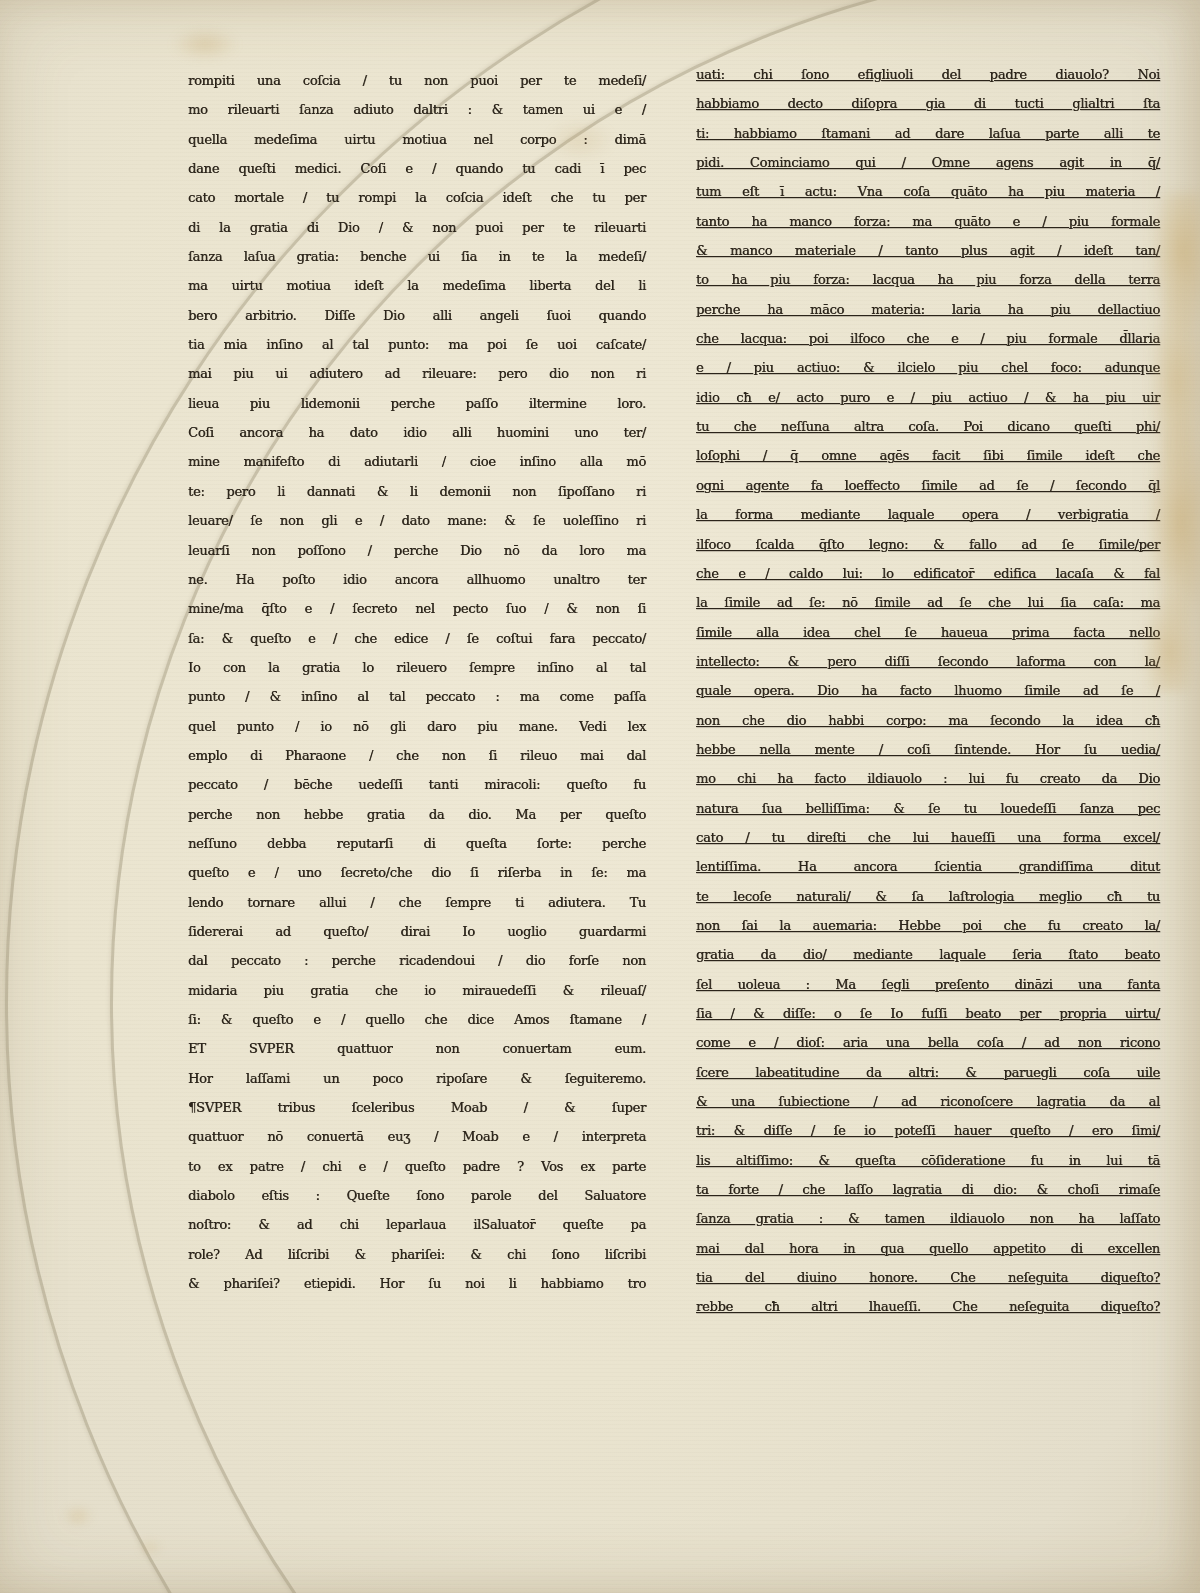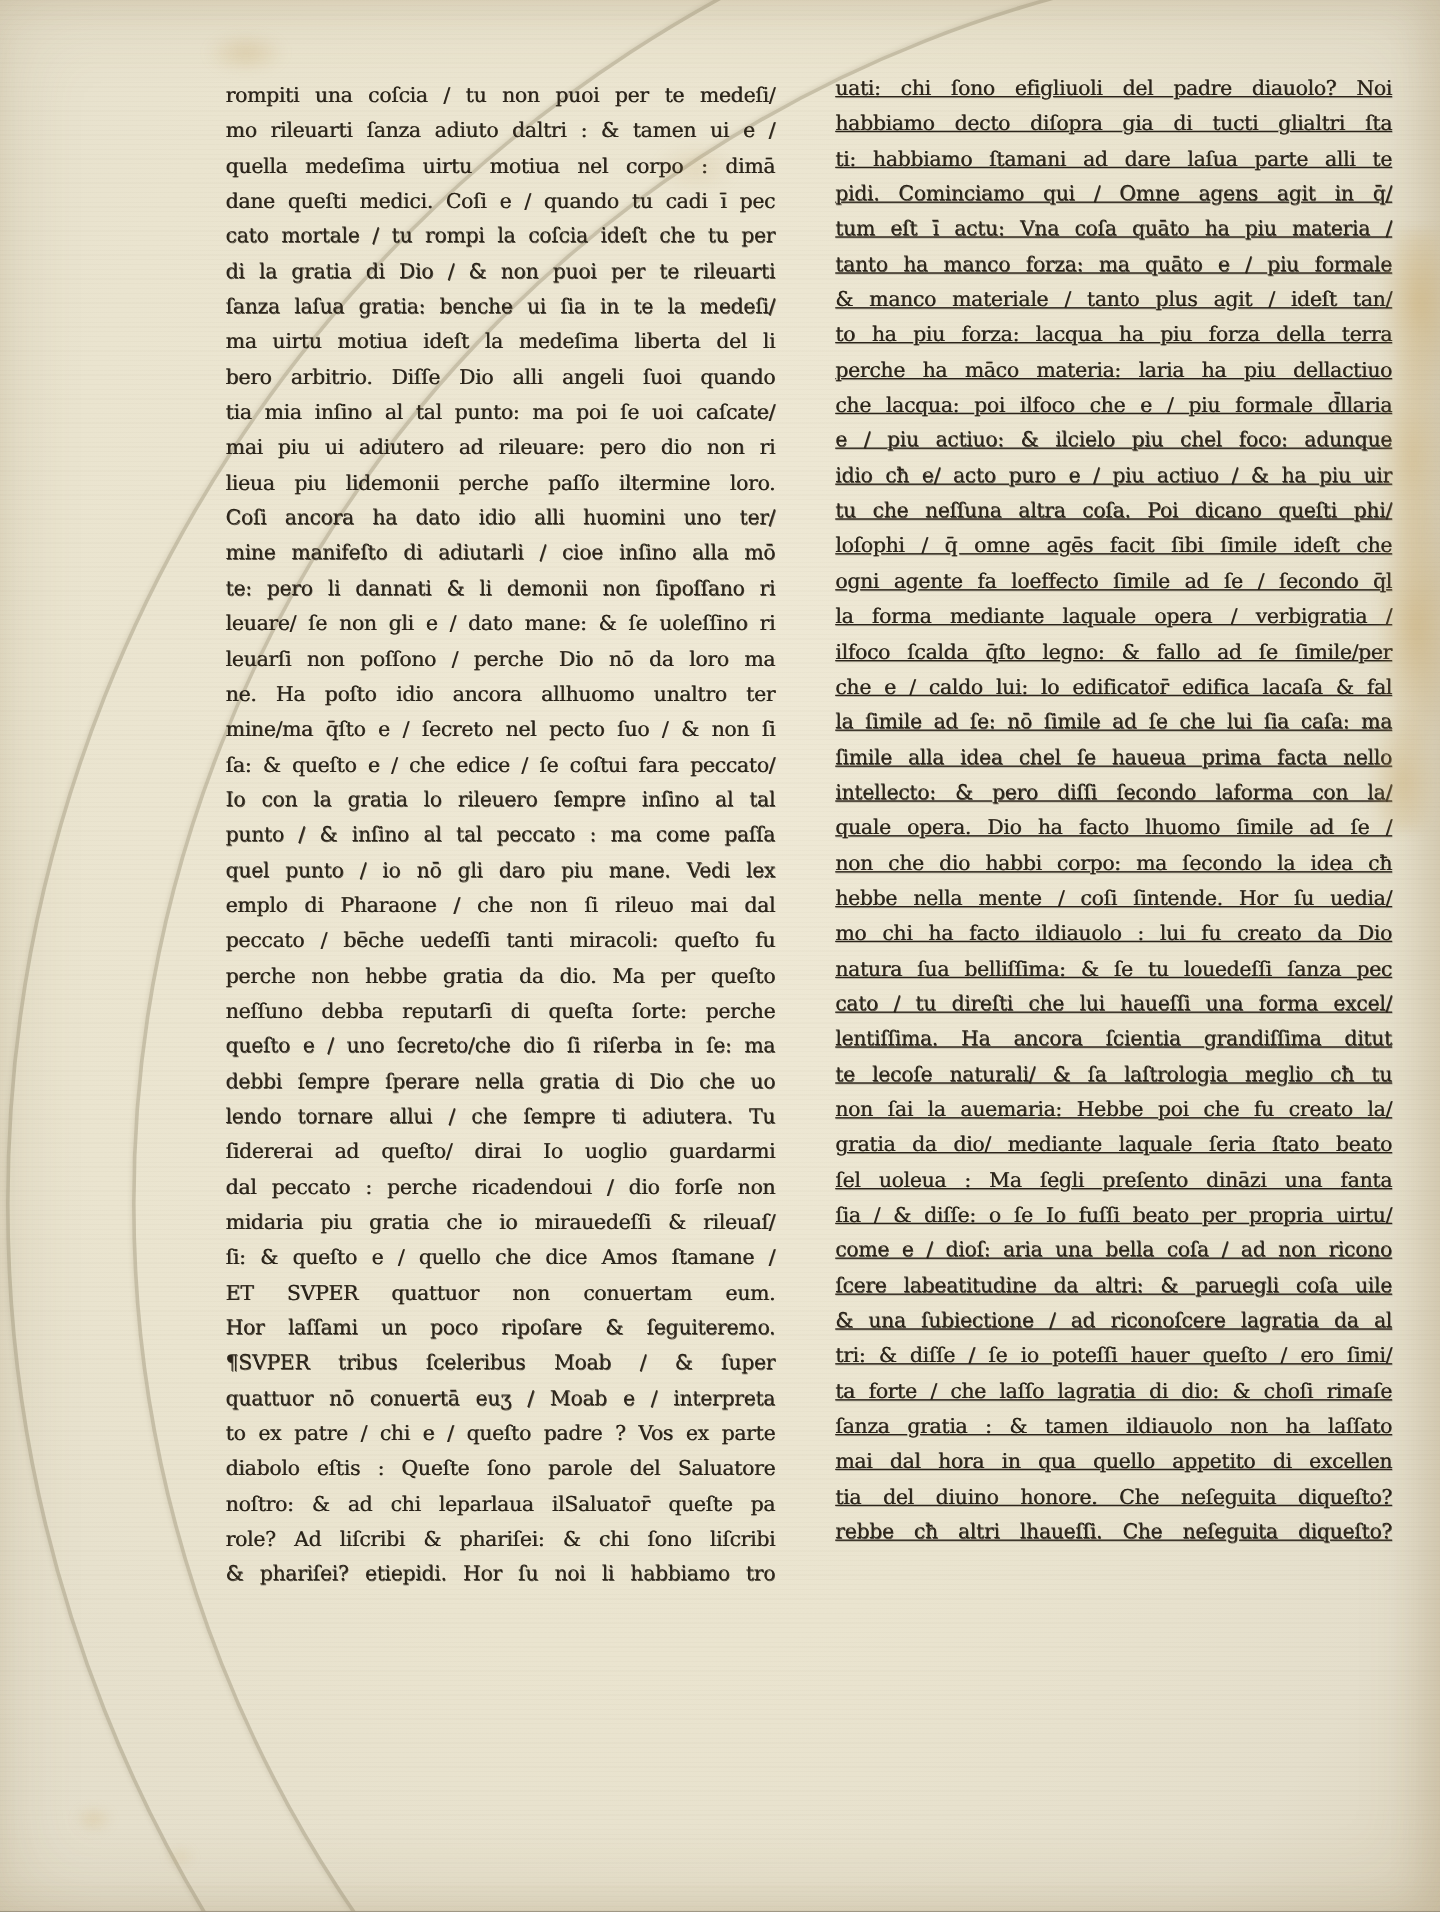--- a/index.html
+++ b/index.html
@@ -44,21 +44,21 @@
   .stain-bottomleft{
     left:30px;top:1480px;width:160px;height:90px;
     background:
       radial-gradient(ellipse 22px 14px at 30% 40%, rgba(200,165,95,0.30), transparent 70%),
       radial-gradient(ellipse 16px 10px at 75% 75%, rgba(200,165,95,0.25), transparent 70%);
   }
   
   .col{
     position:absolute;z-index:2;
     color:#2b241a;
-    font-size:17px;
+    font-size:13px;
     letter-spacing:-0.25px;
     text-shadow:0.45px 0.3px 0 rgba(43,36,26,0.75);
   }
   .col-left{left:188px;top:66px;width:458px;}
   .col-right{left:696px;top:60px;width:464px;text-decoration:underline;}
   .line{
     height:29.35px;
     line-height:29.35px;
     text-align:justify;
     text-align-last:justify;
@@ -95,21 +95,20 @@
       <div class="line">mine/ma q̄ſto e / ſecreto nel pecto ſuo / &amp; non ſi</div>
       <div class="line">ſa: &amp; queſto e / che edice / ſe coſtui fara peccato/</div>
       <div class="line">Io con la gratia lo rileuero ſempre inſino al tal</div>
       <div class="line">punto / &amp; inſino al tal peccato : ma come paſſa</div>
       <div class="line">quel punto / io nō gli daro piu mane. Vedi lex</div>
       <div class="line">emplo di Pharaone / che non ſi rileuo mai dal</div>
       <div class="line">peccato / bēche uedeſſi tanti miracoli: queſto fu</div>
       <div class="line">perche non hebbe gratia da dio. Ma per queſto</div>
       <div class="line">neſſuno debba reputarſi di queſta ſorte: perche</div>
       <div class="line">queſto e / uno ſecreto/che dio ſi riſerba in ſe: ma</div>
-      <div class="line">debbi ſempre ſperare nella gratia di Dio che uo</div>
       <div class="line">lendo tornare allui / che ſempre ti adiutera. Tu</div>
       <div class="line">ſidererai ad queſto/ dirai Io uoglio guardarmi</div>
       <div class="line">dal peccato : perche ricadendoui / dio forſe non</div>
       <div class="line">midaria piu gratia che io mirauedeſſi &amp; rileuaſ/</div>
       <div class="line">ſi: &amp; queſto e / quello che dice Amos ſtamane /</div>
       <div class="line">ET SVPER quattuor non conuertam eum.</div>
       <div class="line">Hor laſſami un poco ripoſare &amp; ſeguiteremo.</div>
       <div class="line">¶SVPER tribus ſceleribus Moab / &amp; ſuper</div>
       <div class="line">quattuor nō conuertā euʒ / Moab e / interpreta</div>
       <div class="line">to ex patre / chi e / queſto padre ? Vos ex parte</div>
@@ -149,20 +148,21 @@
       <div class="line">lentiſſima. Ha ancora ſcientia grandiſſima ditut</div>
       <div class="line">te lecoſe naturali/ &amp; ſa laſtrologia meglio cħ tu</div>
       <div class="line">non ſai la auemaria: Hebbe poi che fu creato la/</div>
       <div class="line">gratia da dio/ mediante laquale ſeria ſtato beato</div>
       <div class="line">ſel uoleua : Ma ſegli preſento dināzi una fanta</div>
       <div class="line">ſia / &amp; diſſe: o ſe Io fuſſi beato per propria uirtu/</div>
       <div class="line">come e / dioſ: aria una bella coſa / ad non ricono</div>
       <div class="line">ſcere labeatitudine da altri: &amp; paruegli coſa uile</div>
       <div class="line">&amp; una ſubiectione / ad riconoſcere lagratia da al</div>
       <div class="line">tri: &amp; diſſe / ſe io poteſſi hauer queſto / ero ſimi/</div>
+      <div class="line">lis altiſſimo: &amp; queſta cōſideratione fu in lui tā</div>
       <div class="line">ta forte / che laſſo lagratia di dio: &amp; choſi rimaſe</div>
       <div class="line">ſanza gratia : &amp; tamen ildiauolo non ha laſſato</div>
       <div class="line">mai dal hora in qua quello appetito di excellen</div>
       <div class="line">tia del diuino honore. Che neſeguita diqueſto?</div>
       <div class="line">rebbe cħ altri lhaueſſi. Che neſeguita diqueſto?</div>
     </div>
 
   <div class="stain stain-right"></div>
   <div class="stain stain-top"></div>
   <div class="stain stain-topmid"></div>

